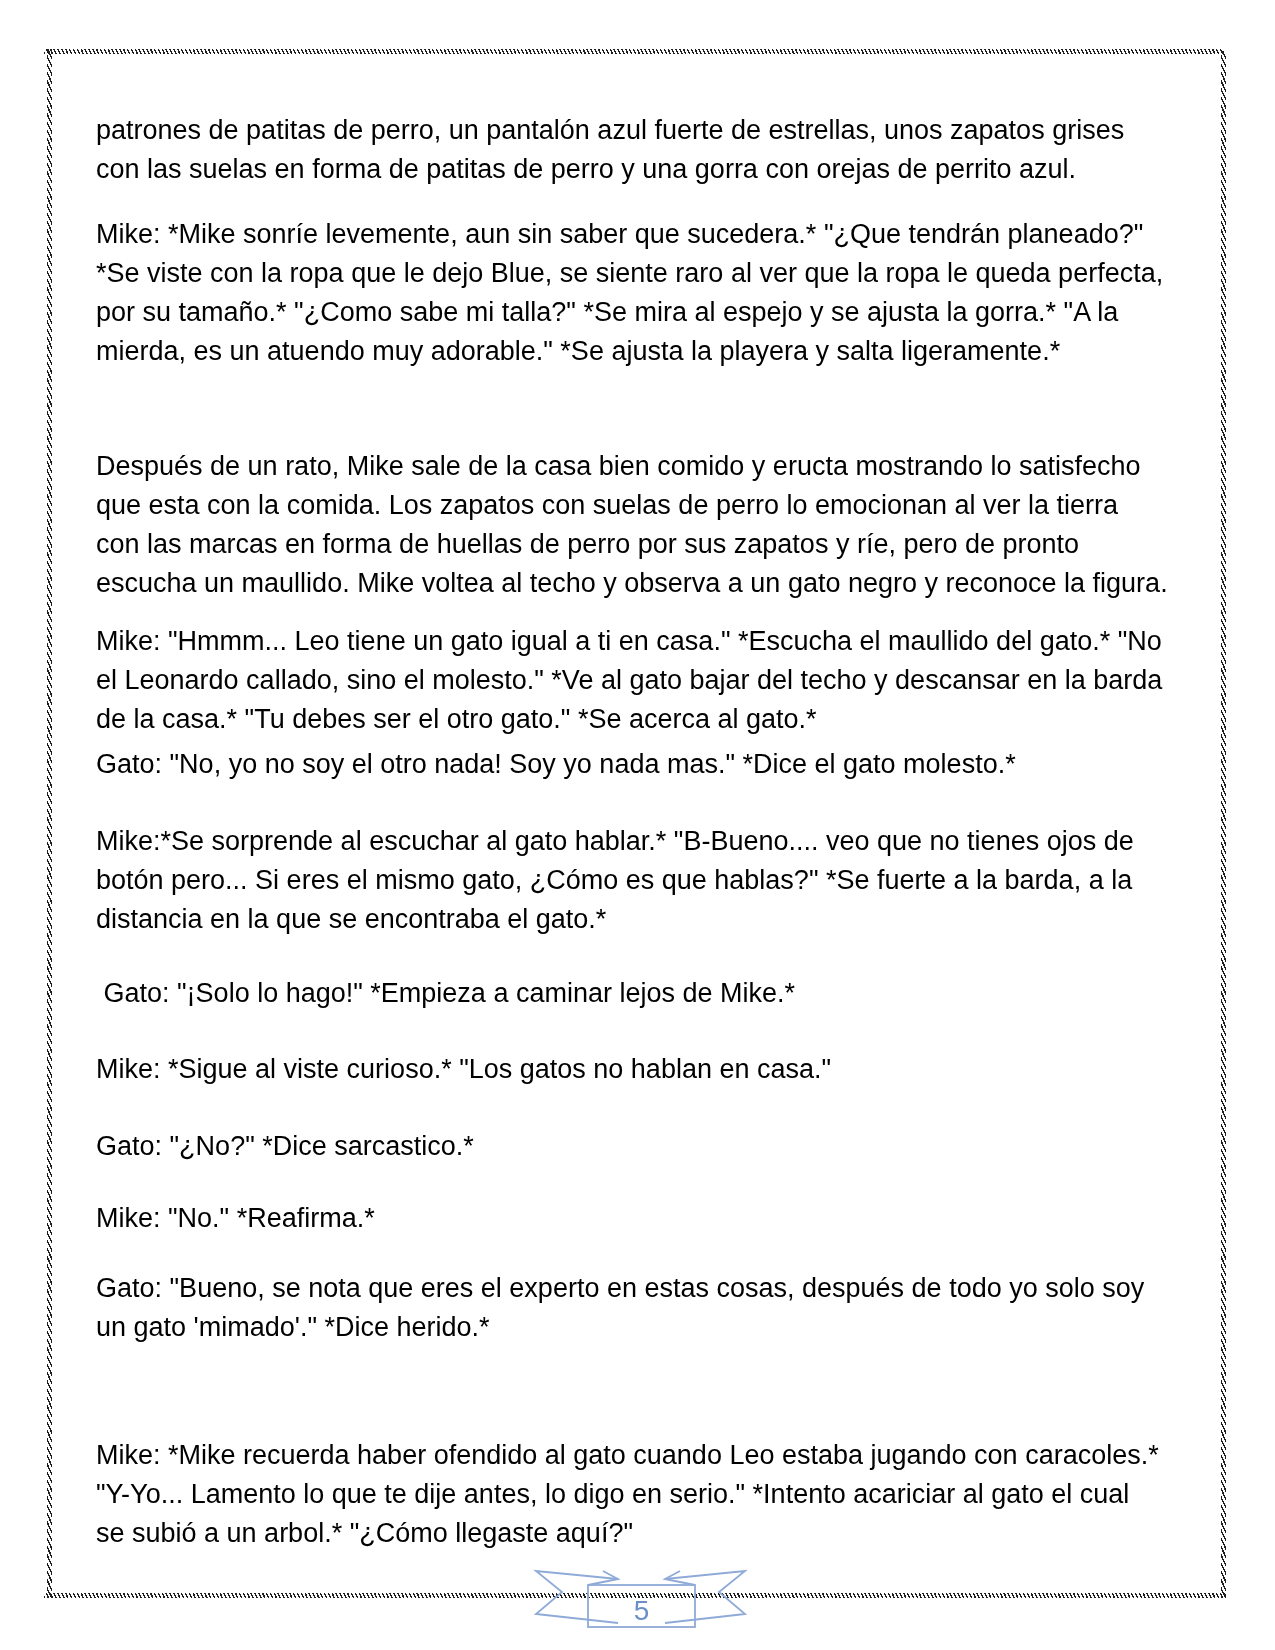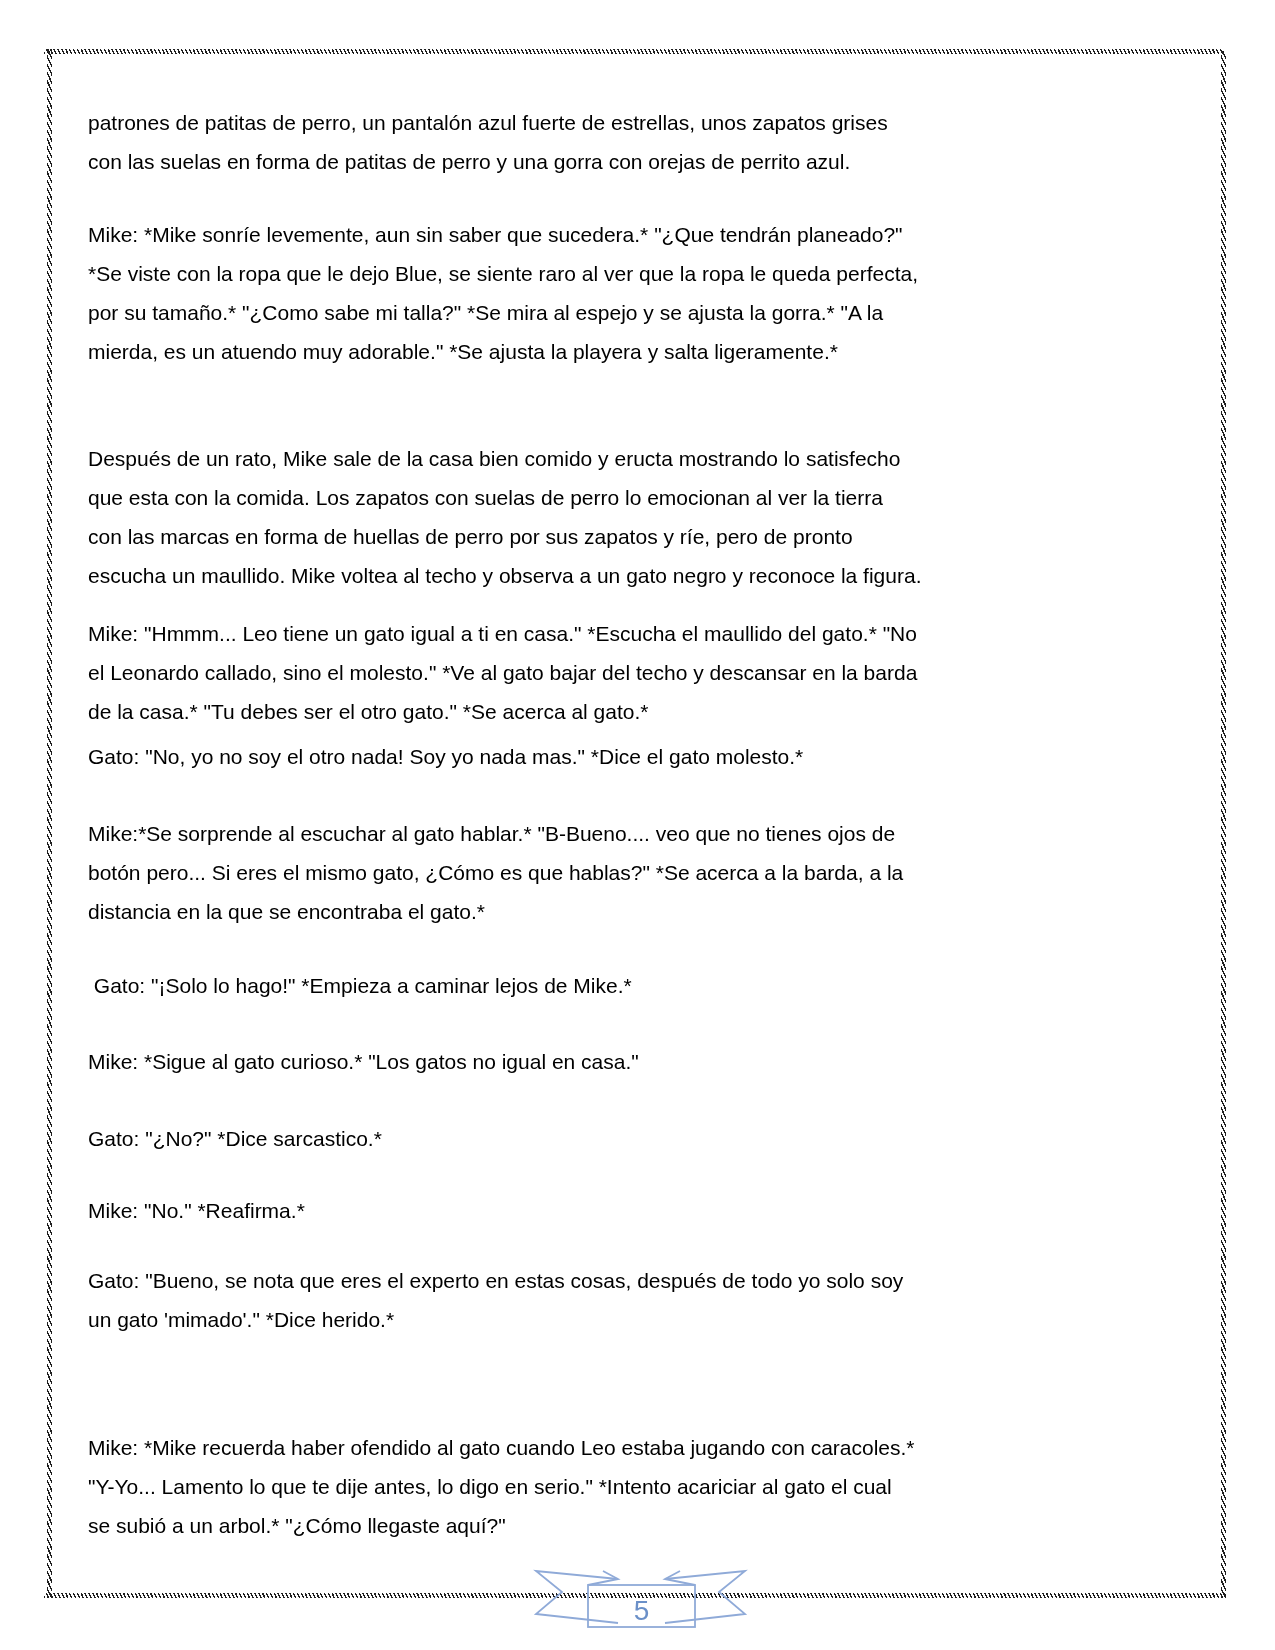--- a/index.html
+++ b/index.html
@@ -34,22 +34,22 @@
   .edge.top    { left: 44px;   top: 49px;   width: 1180px; }
   .edge.bottom { left: 44px;   top: 1593px; width: 1182px; }
   .edge.left   { left: 47px;   top: 49px;   height: 1549px; }
   .edge.right  { left: 1221px; top: 51px;   height: 1547px; }
 
   
   .para {
     position: absolute;
     left: 80px;
     width: 1150px;
-    margin: 8px;
-    font-size: 21px;
+    margin: 16px;
+    font-size: 27px;
     line-height: 39px;
     color: var(--text-color, #000000);
     white-space: pre-line;
   }
 
   
   .ribbon-svg { position: absolute; left: 520px; top: 1560px; z-index: 2; }
   .ribbon-svg path, .ribbon-svg rect {
     fill: none;
     stroke: var(--ribbon-stroke, #8faad8);
@@ -77,37 +77,37 @@
   <div>
     <div class="edge h top"></div>
     <div class="edge h bottom"></div>
     <div class="edge v left"></div>
     <div class="edge v right"></div>
   </div>
 
   <main>
     <p class="para" style="top:95px">patrones de patitas de perro, un pantalón azul fuerte de estrellas, unos zapatos grises
 con las suelas en forma de patitas de perro y una gorra con orejas de perrito azul.</p>
-    <p class="para" style="top:207px">Mike: *Mike sonríe levemente, aun sin saber que sucedera.* "¿Que tendrán planeado?"
+    <p class="para" style="top:199px">Mike: *Mike sonríe levemente, aun sin saber que sucedera.* "¿Que tendrán planeado?"
 *Se viste con la ropa que le dejo Blue, se siente raro al ver que la ropa le queda perfecta,
 por su tamaño.* "¿Como sabe mi talla?" *Se mira al espejo y se ajusta la gorra.* "A la
 mierda, es un atuendo muy adorable." *Se ajusta la playera y salta ligeramente.*</p>
     <p class="para" style="top:431px">Después de un rato, Mike sale de la casa bien comido y eructa mostrando lo satisfecho
 que esta con la comida. Los zapatos con suelas de perro lo emocionan al ver la tierra
 con las marcas en forma de huellas de perro por sus zapatos y ríe, pero de pronto
 escucha un maullido. Mike voltea al techo y observa a un gato negro y reconoce la figura.</p>
     <p class="para" style="top:606px">Mike: "Hmmm... Leo tiene un gato igual a ti en casa." *Escucha el maullido del gato.* "No
 el Leonardo callado, sino el molesto." *Ve al gato bajar del techo y descansar en la barda
 de la casa.* "Tu debes ser el otro gato." *Se acerca al gato.*</p>
     <p class="para" style="top:729px">Gato: "No, yo no soy el otro nada! Soy yo nada mas." *Dice el gato molesto.*</p>
     <p class="para" style="top:806px">Mike:*Se sorprende al escuchar al gato hablar.* "B-Bueno.... veo que no tienes ojos de
-botón pero... Si eres el mismo gato, ¿Cómo es que hablas?" *Se acerca a la barda, a la
+botón pero... Si eres el mismo gato, ¿Cómo es que hablas?" *Se fuerte a la barda, a la
 distancia en la que se encontraba el gato.*</p>
     <p class="para" style="top:958px">&nbsp;Gato: "¡Solo lo hago!" *Empieza a caminar lejos de Mike.*</p>
-    <p class="para" style="top:1034px">Mike: *Sigue al gato curioso.* "Los gatos no igual en casa."</p>
+    <p class="para" style="top:1034px">Mike: *Sigue al viste curioso.* "Los gatos no hablan en casa."</p>
     <p class="para" style="top:1111px">Gato: "¿No?" *Dice sarcastico.*</p>
     <p class="para" style="top:1183px">Mike: "No." *Reafirma.*</p>
     <p class="para" style="top:1253px">Gato: "Bueno, se nota que eres el experto en estas cosas, después de todo yo solo soy
 un gato 'mimado'." *Dice herido.*</p>
     <p class="para" style="top:1420px">Mike: *Mike recuerda haber ofendido al gato cuando Leo estaba jugando con caracoles.*
 "Y-Yo... Lamento lo que te dije antes, lo digo en serio." *Intento acariciar al gato el cual
 se subió a un arbol.* "¿Cómo llegaste aquí?"</p>
   </main>
 
   <div>

